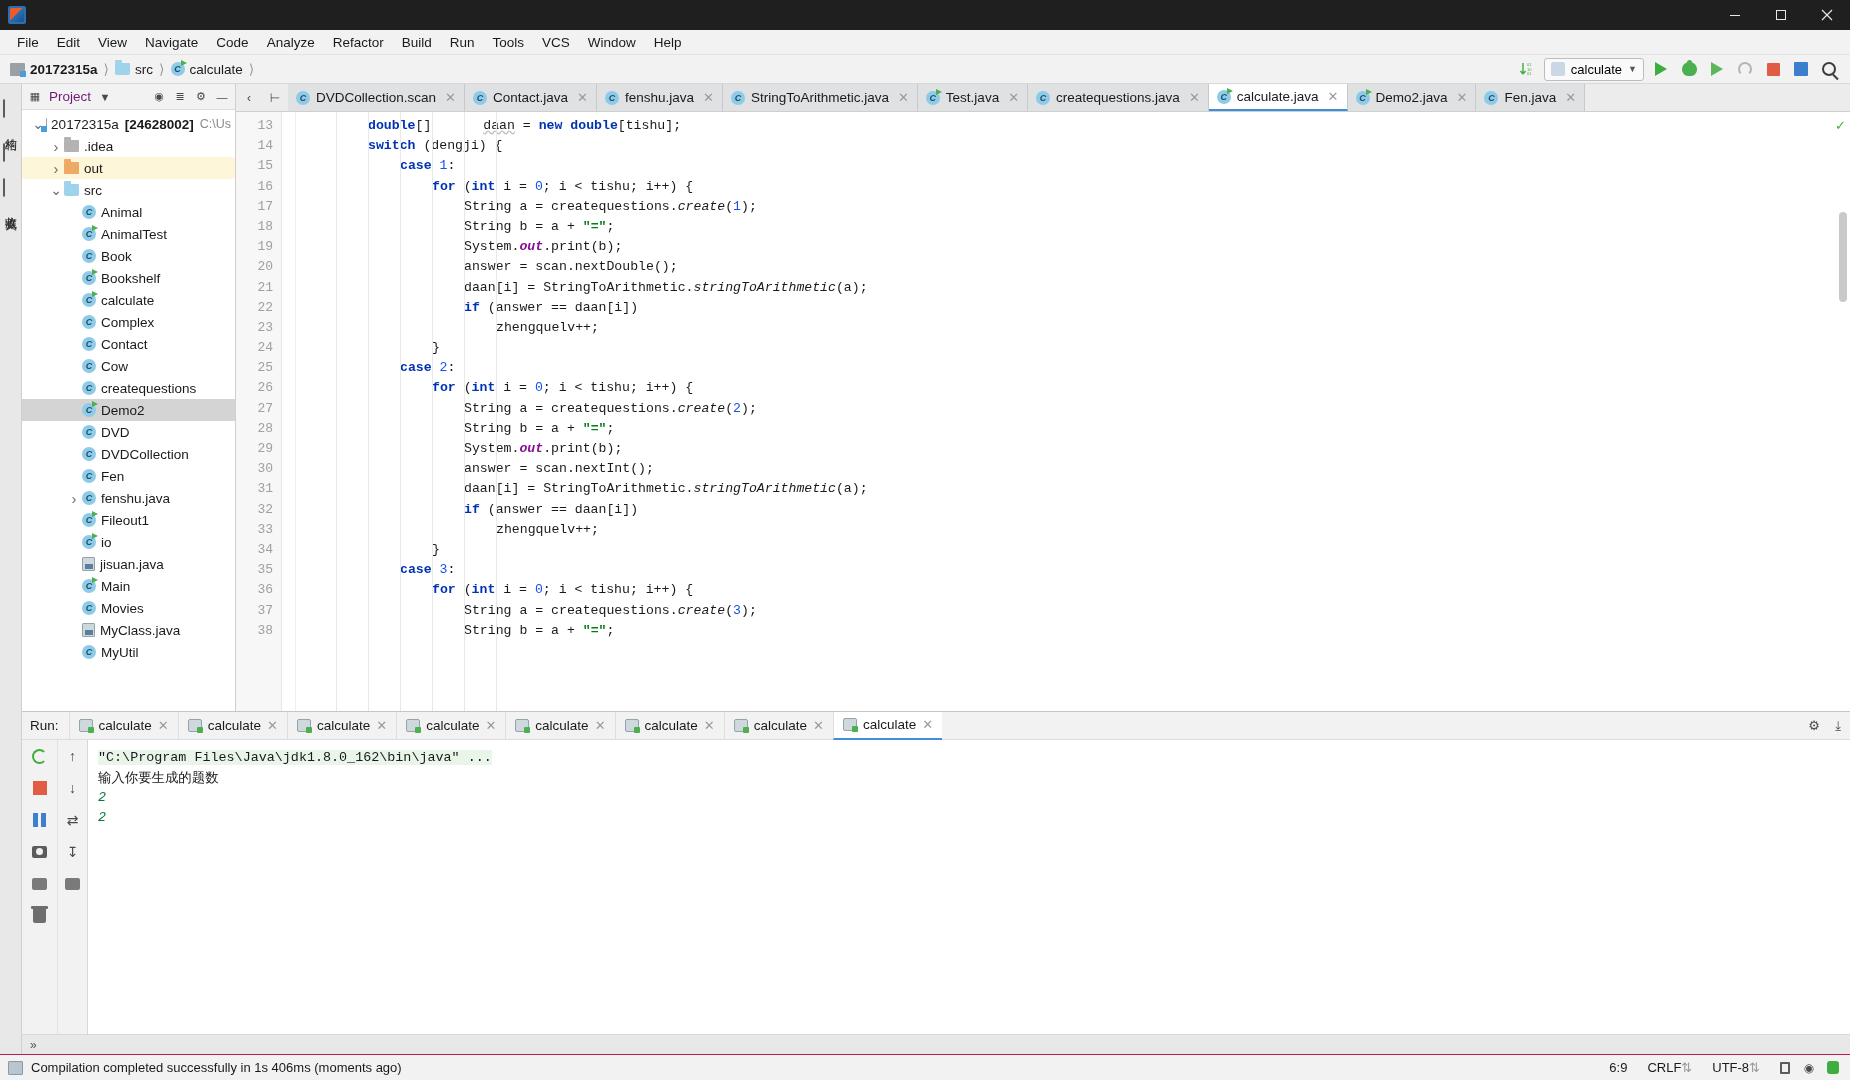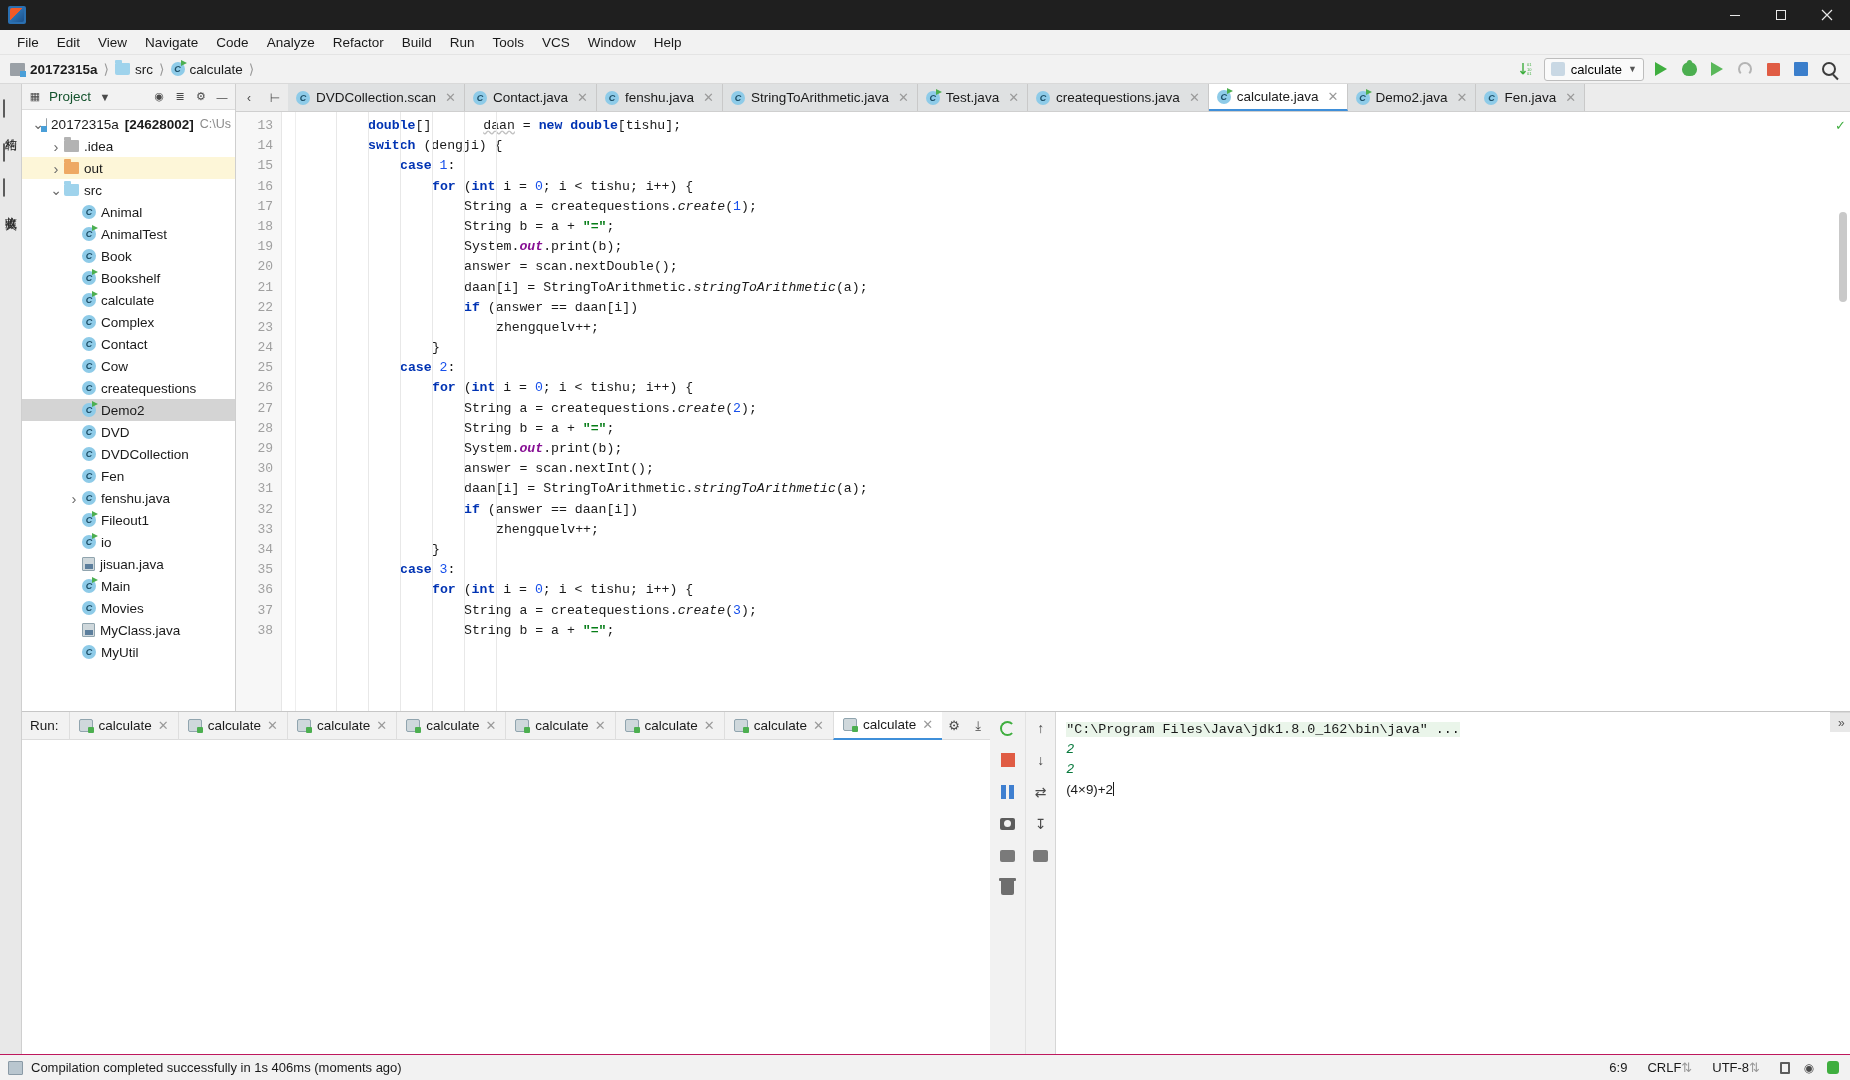--- a/index.html
+++ b/index.html
@@ -93,21 +93,21 @@
 
   .middle{flex:1 1 auto;display:flex;flex-direction:column;min-width:0;}
   .upper{flex:0 0 627px;display:flex;min-height:0;}
 
   
   .projpanel{width:214px;flex:0 0 214px;display:flex;flex-direction:column;background:#fff;border-right:1px solid #cfcfcf;}
   .proj-head{
     height:26px;flex:0 0 26px;display:flex;align-items:center;gap:7px;
     background:#f2f2f2;padding:0 6px;border-bottom:1px solid #dcdcdc;font-size:13px;
   }
-  .proj-head .ph-title{font-size:13.5px;color:#14532d;}
+  .proj-head .ph-title{font-size:13.5px;color:#701a75;}
   .ph-ico{width:14px;height:14px;display:flex;align-items:center;justify-content:center;color:#4a4a4a;font-size:11px;}
   .ph-spacer{flex:1;}
   .tree{flex:1 1 auto;overflow:hidden;padding-top:3px;font-size:13.5px;color:#1a1a1a;background:#fff;}
   .tnode{height:22px;display:flex;align-items:center;white-space:nowrap;padding-right:4px;}
   .tnode.sel{background:#d4d4d4;}
   .tnode.hl{background:#fdf6d8;}
   .arrow{width:16px;display:flex;align-items:center;justify-content:center;color:#6b6b6b;font-size:10px;flex:0 0 16px;}
   .tlabel{margin-left:5px;}
   .tgray{color:#8b8b8b;margin-left:6px;font-size:12.5px;}
   .ic-folder-o{width:15px;height:12px;background:#eea964;border-radius:1px;position:relative;}
@@ -147,21 +147,21 @@
   .str{color:#067d17;font-weight:bold;}
   .mth{color:#1a1a1a;font-style:italic;}
   .fld{color:#871094;font-style:italic;font-weight:bold;}
   .und{text-decoration:underline wavy #c0c0c0;margin-left:44px;}
   .indentguide{position:absolute;top:0;bottom:0;width:1px;background:#e8e8e8;}
   .right-marks{width:22px;flex:0 0 22px;background:#fff;position:relative;}
   .mark-ok{position:absolute;top:6px;right:4px;color:#3fae3f;font-size:13px;}
   .scroll-thumb{position:absolute;right:3px;top:100px;width:8px;height:90px;background:#c9c9c9;border-radius:4px;}
 
   
-  .runpanel{flex:1 1 auto;display:flex;flex-direction:row;min-height:0;background:#fff;border-top:1px solid #c6c6c6;}
+  .runpanel{flex:1 1 auto;display:flex;flex-direction:column;min-height:0;background:#fff;border-top:1px solid #c6c6c6;}
   .run-head{
     height:28px;flex:0 0 28px;background:#f2f2f2;display:flex;align-items:center;
     border-bottom:1px solid #dcdcdc;padding-left:8px;
   }
   .run-label{font-size:13.5px;color:#1a1a1a;margin-right:10px;}
   .rtab{
     display:flex;align-items:center;gap:6px;padding:0 9px;height:28px;font-size:13.5px;color:#1a1a1a;
     border-left:1px solid #dedede;white-space:nowrap;
   }
   .rtab.active{background:#fff;border-bottom:2px solid #3f8fd9;}
@@ -643,23 +643,23 @@
             <div class="rr-ico">↑</div>
             <div class="rr-ico">↓</div>
             <div class="rr-ico">⇄</div>
             <div class="rr-ico">↧</div>
             <div class="rr-ico">
                 <span class="print-ico"></span>
               </div>
           </div>
           <div class="console" id="console">
               <div class="conline"><span class="c-cmd">"C:\Program Files\Java\jdk1.8.0_162\bin\java" ...</span></div>
+              <div class="conline"><span class="c-cn">输入你要生成的题数</span></div>
               <div class="conline"><span class="c-in">2</span></div>
               <div class="conline"><span class="c-in">2</span></div>
-              <div class="conline"><span class="c-cn">(4×9)+2</span><span class="caret"></span></div>
             </div>
         </div>
         <div class="bottom-strip">»</div>
       </div>
     </div>
   </div>
 
   <div class="statusbar">
     <span class="sb-ico"></span>
     <span>Compilation completed successfully in 1s 406ms (moments ago)</span>

